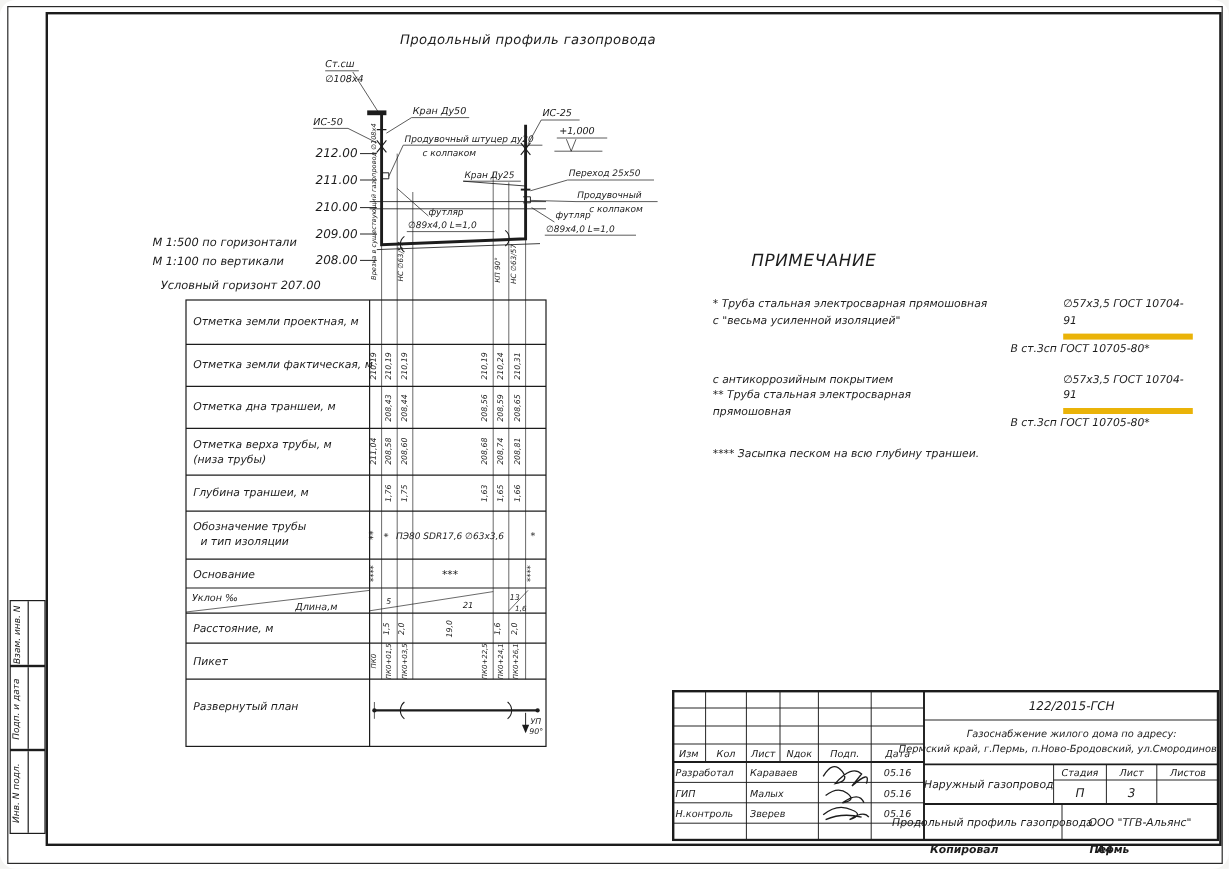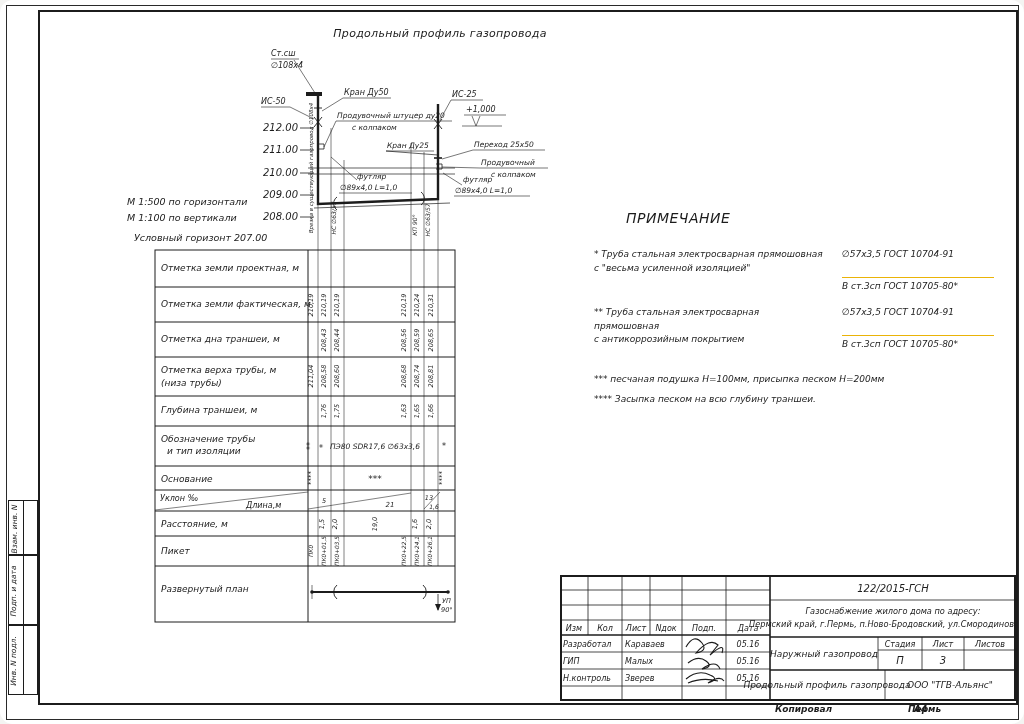--- a/index.html
+++ b/index.html
@@ -9,21 +9,21 @@
   .outer-border{position:absolute;left:6px;top:5px;width:1011px;height:713px;border:1px solid #2a2a2a;}
   .frame{position:absolute;left:38px;top:10px;width:976px;height:691px;border:2px solid #1c1c1c;}
   .page-title{position:absolute;left:330px;top:27px;width:220px;text-align:center;
       font-size:11px;font-style:italic;letter-spacing:.3px;}
   
   .notes{position:absolute;left:594px;top:208px;width:400px;font-style:italic;font-size:9px;line-height:1.55;}
   .notes .head{font-size:14px;margin-left:32px;margin-bottom:18px;letter-spacing:.5px;}
   .noterow{display:flex;justify-content:space-between;margin-bottom:12px;}
   .noterow .l{width:232px;}
   .noterow .r{width:152px;}
-  .noterow .r .top{border-bottom:1px solid #eab308;padding-bottom:15px;margin-bottom:2px;}
+  .noterow .r .top{border-bottom:5px solid #eab308;padding-bottom:2px;margin-bottom:2px;margin-left:44px;}
   .n3{margin-top:22px;}
   .n4{margin-top:6px;}
   
   .stamp-sec{position:absolute;left:8px;width:30px;border:1px solid #1c1c1c;box-sizing:border-box;}
   .stamp-sec .divline{position:absolute;left:14px;top:0;width:1px;height:100%;background:#1c1c1c;}
   .vlab{position:absolute;display:block;font-size:7.5px;font-style:italic;text-align:center;
         transform:rotate(-90deg);white-space:nowrap;}
   
   .footer-txt{position:absolute;font-size:9px;font-style:italic;font-weight:bold;}
   svg text{fill:#1c1c1c;}
@@ -253,29 +253,28 @@
         <div>*  Труба стальная электросварная прямошовная</div>
         <div>с "весьма усиленной изоляцией"</div>
       </div>
       <div class="r">
         <div class="top">∅57х3,5 ГОСТ 10704-91</div>
         <div>В ст.3сп ГОСТ 10705-80*</div>
       </div>
     </div>
     <div class="noterow">
       <div class="l">
+        <div>с антикоррозийным покрытием</div>
         <div>**  Труба стальная электросварная прямошовная</div>
-        <div>с антикоррозийным покрытием</div>
       </div>
       <div class="r">
         <div class="top">∅57х3,5 ГОСТ 10704-91</div>
         <div>В ст.3сп ГОСТ 10705-80*</div>
       </div>
     </div>
-    <div class="n3">***  песчаная подушка Н=100мм, присыпка песком Н=200мм</div>
     <div class="n4">****  Засыпка песком на всю глубину траншеи.</div>
   </div>
 
   <svg style="position:absolute;left:560px;top:575px;" width="456" height="126" viewBox="0 0 456 126">
     <g stroke="#1c1c1c" fill="none">
       <rect x="1" y="1" width="454" height="124" stroke-width="2"></rect>
       <g stroke-width="0.8">
         <line x1="28" y1="1" x2="28" y2="60"></line>
           <line x1="90" y1="1" x2="90" y2="60"></line>
         <line x1="62" y1="1" x2="62" y2="125"></line>

